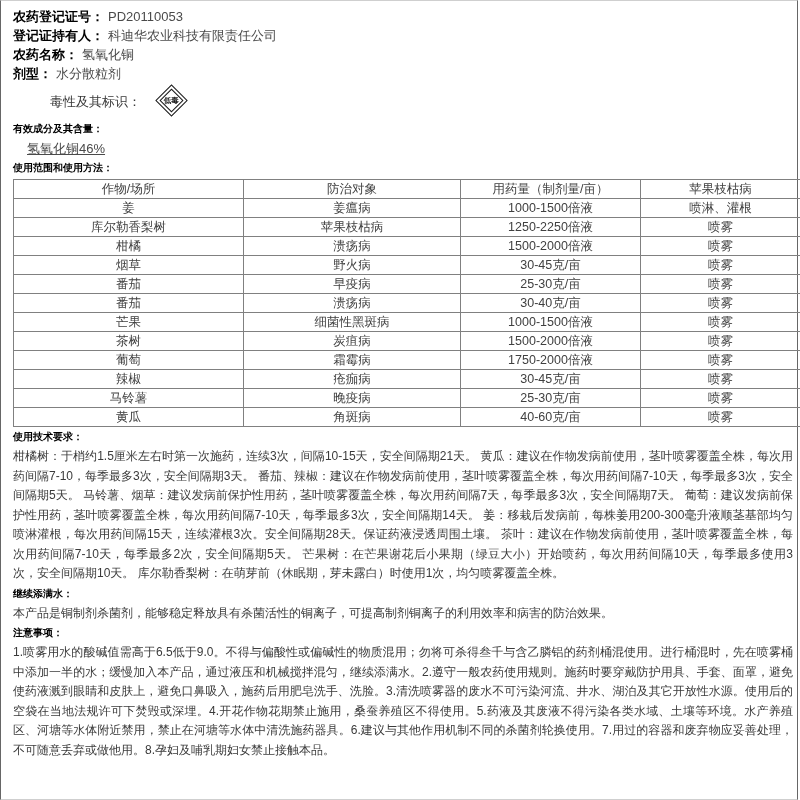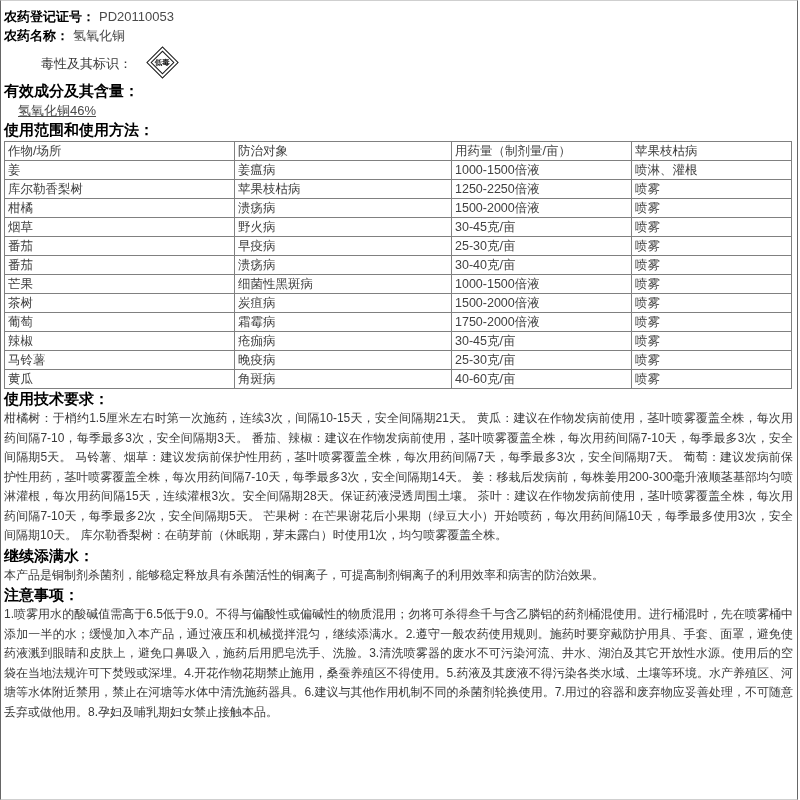--- a/index.html
+++ b/index.html
@@ -6,63 +6,69 @@
   html,body { background:#ffffff; }
   body {
     width:800px; height:800px;
     font-family:"Liberation Sans","DejaVu Sans",sans-serif;
     color:#3a3a3a; overflow:hidden;
   }
   .doc {
     width:798px; height:800px;
     border-left:1px solid #666; border-right:1px solid #666;
     border-top:1px solid #cfcfcf; border-bottom:1px solid #cfcfcf;
-    padding:6px 2px 4px 3px;
+    padding:6px 2px 4px 12px;
   }
   .field { font-size:13px; line-height:19px; white-space:nowrap; }
   .field .label, .sec-heading { font-weight:bold; color:#000; }
   .field .value { color:#4a4a4a; padding-left:4px; }
   .tox-row { display:flex; align-items:center; height:36px;margin-left:37px; }
   .diamond-wrap { margin-left:14px; width:34px; height:34px; position:relative; flex:0 0 auto; }
   .diamond {
     position:absolute; left:5px; top:5px; width:23px; height:23px;
     border:1.6px solid #1a1a1a; transform:rotate(45deg); background:#fff;
   }
   .diamond-inner {
     position:absolute; inset:1.6px; border:0.8px solid #1a1a1a;
     display:flex; align-items:center; justify-content:center;
   }
   .diamond-text {
     transform:rotate(-45deg); font-size:7.5px; font-weight:bold;
     color:#1a1a1a; white-space:nowrap; letter-spacing:0;
   }
-  .sec-heading { font-size:15px; line-height:20px; }
+  .sec-heading { font-size:10px; line-height:20px; }
   .indent-val { font-size:13px; line-height:19px; color:#4a4a4a; padding-left:14px;text-decoration:underline; }
   table.usage {
     width:787px; border-collapse:collapse; table-layout:fixed;
     margin-top:1px;
   }
   table.usage th, table.usage td {
-    border:1px solid #808080; font-weight:normal; text-align:left;
+    border:1px solid #808080; font-weight:normal; text-align:center;
     font-size:12.5px; color:#404040; padding:0 3px; height:19px;
     overflow:hidden; white-space:nowrap;margin-left:9px;
   }
   col.c1{width:230px;} col.c2{width:217px;} col.c3{width:180px;} col.c4{width:160px;}
   .para { font-size:12px; line-height:19.5px; color:#3a3a3a; text-align:justify; padding-right:2px; }
 </style>
 </head>
 <body>
 
 <div class="doc">
 
   <div class="field">
     <span class="label">农药登记证号：</span><span class="value">PD20110053</span>
   </div>
   <div class="field">
+    <span class="label">登记证持有人：</span><span class="value">科迪华农业科技有限责任公司</span>
+  </div>
+  <div class="field">
     <span class="label">农药名称：</span><span class="value">氢氧化铜</span>
+  </div>
+  <div class="field">
+    <span class="label">剂型：</span><span class="value">水分散粒剂</span>
   </div>
 
   <div class="tox-row">
     <span class="field label">毒性及其标识：</span>
     <span class="diamond-wrap">
       <span class="diamond">
         <span class="diamond-inner">
           <span class="diamond-text">低毒</span>
         </span>
       </span>

